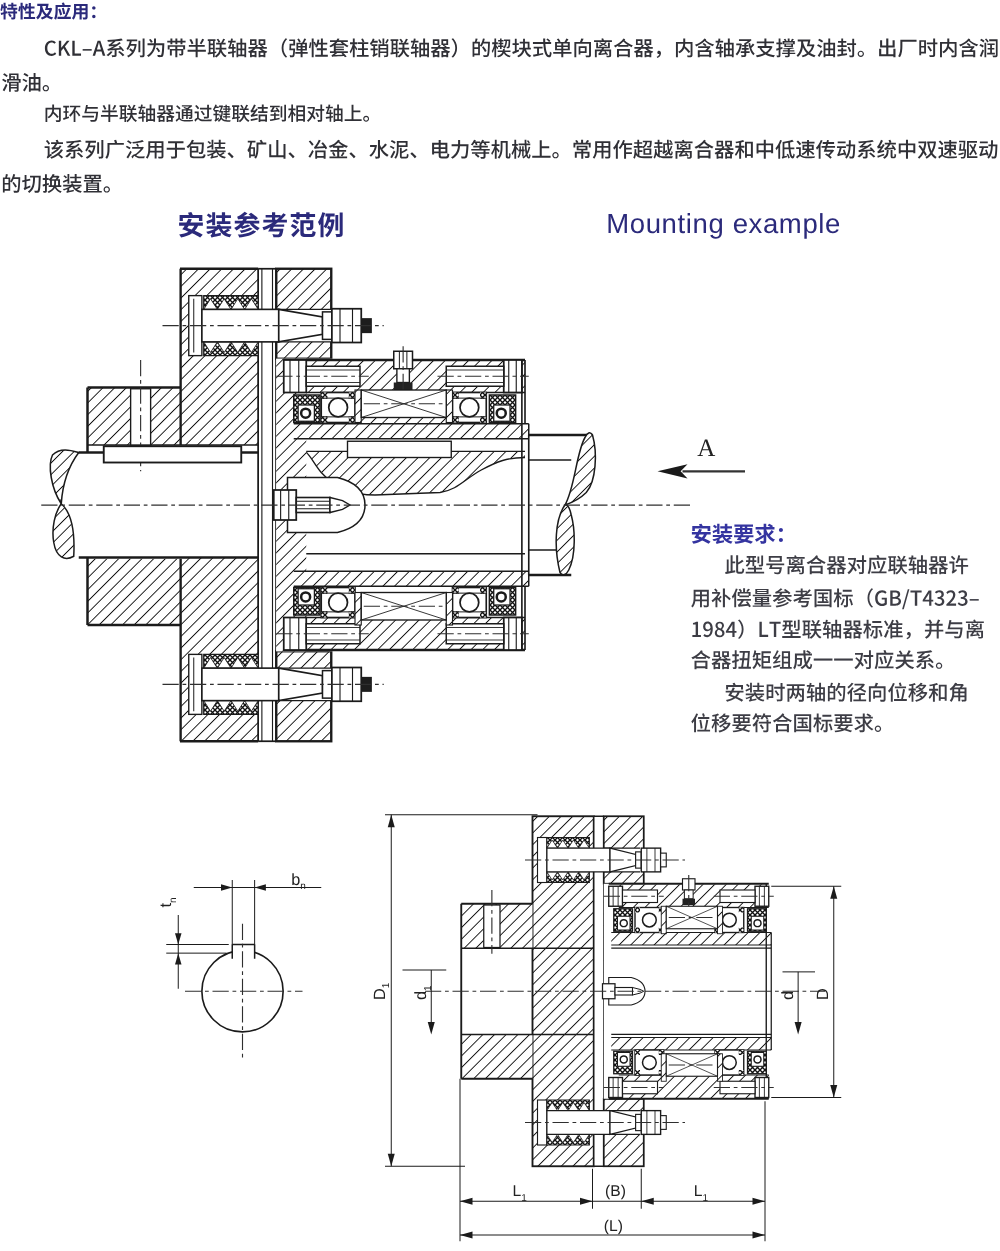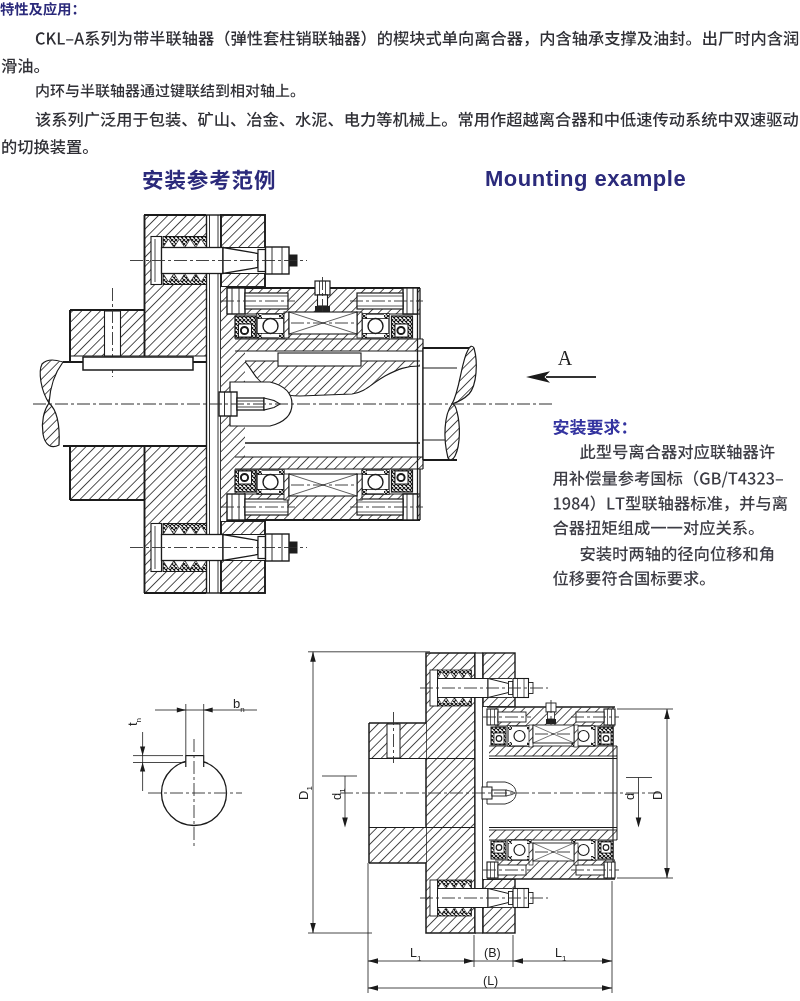--- a/index.html
+++ b/index.html
@@ -1,15 +1,15 @@
 <!DOCTYPE html>
 <html><head><meta charset="utf-8"><style>
 html,body{margin:0;padding:0;background:#fff;width:800px;height:1001px;overflow:hidden}
 #pg{position:relative;width:800px;height:1001px;font-family:"Liberation Sans",sans-serif}
-.me{position:absolute;left:485px;top:166px;font-size:22px;font-weight:bold;color:#2b2a7b;letter-spacing:0.5px}
+.me{position:absolute;left:485px;top:166px;font-size:22px;font-weight:normal;color:#2b2a7b;letter-spacing:0.5px}
 </style></head><body>
 <div id="pg">
 <svg width="800" height="1001" viewBox="0 0 800 1001" style="position:absolute;left:0;top:0">
 <defs>
 <pattern id="hA" patternUnits="userSpaceOnUse" width="6.6" height="6.6" patternTransform="rotate(45)">
           <rect width="6.6" height="6.6" fill="#fff"></rect>
           <line x1="0" y1="0" x2="0" y2="6.6" stroke="#141414" stroke-width="1.5"></line>
         </pattern>
 <pattern id="xh" patternUnits="userSpaceOnUse" width="4" height="4">
           <rect width="4" height="4" fill="#fff"></rect>

